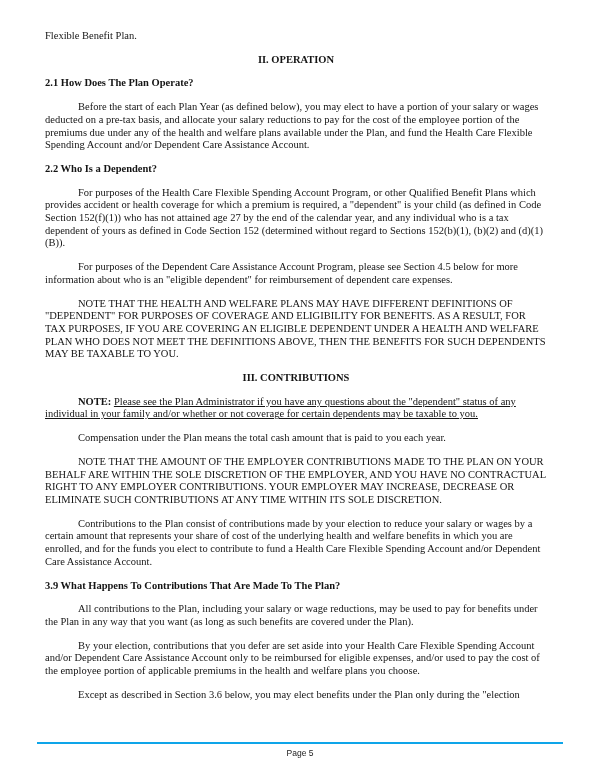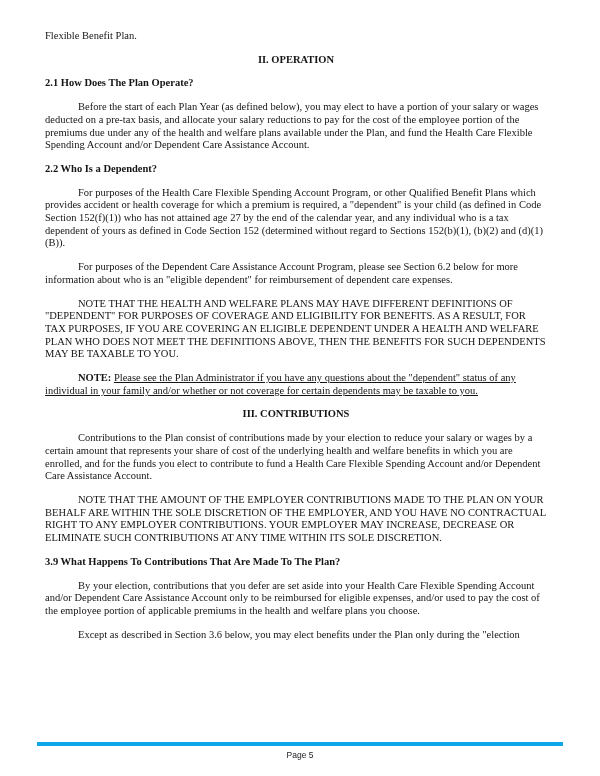--- a/index.html
+++ b/index.html
@@ -41,21 +41,21 @@
     font-weight: bold;
   }
   .note-text {
     text-decoration: underline;
   }
   .footer {
     position: absolute;
     left: 37px;
     right: 37px;
     top: 742px;
-    border-top: 4px solid #0ea5e9;
+    border-top: 2px solid #0ea5e9;
     text-align: center;
     font-family: "Liberation Sans", "DejaVu Sans", sans-serif;
     font-size: 8.5px;
     padding-top: 3px;
     color: #222222;
   }
 </style>
 </head>
 <body>
 
@@ -66,37 +66,39 @@
   <p class="block center-heading">II. OPERATION</p>
 
   <p class="block q-heading">2.1 How Does The Plan Operate?</p>
 
   <p class="block para">Before the start of each Plan Year (as defined below), you may elect to have a portion of your salary or wages deducted on a pre-tax basis, and allocate your salary reductions to pay for the cost of the employee portion of the premiums due under any of the health and welfare plans available under the Plan, and fund the Health Care Flexible Spending Account and/or Dependent Care Assistance Account.</p>
 
   <p class="block q-heading">2.2 Who Is a Dependent?</p>
 
   <p class="block para">For purposes of the Health Care Flexible Spending Account Program, or other Qualified Benefit Plans which provides accident or health coverage for which a premium is required, a "dependent" is your child (as defined in Code Section 152(f)(1)) who has not attained age 27 by the end of the calendar year, and any individual who is a tax dependent of yours as defined in Code Section 152 (determined without regard to Sections 152(b)(1), (b)(2) and (d)(1)(B)).</p>
 
-  <p class="block para">For purposes of the Dependent Care Assistance Account Program, please see Section 6.2 below for more information about who is an "eligible dependent" for reimbursement of dependent care expenses.</p>
+  <p class="block para">For purposes of the Dependent Care Assistance Account Program, please see Section 4.5 below for more information about who is an "eligible dependent" for reimbursement of dependent care expenses.</p>
 
   <p class="block para">NOTE THAT THE HEALTH AND WELFARE PLANS MAY HAVE DIFFERENT DEFINITIONS OF "DEPENDENT" FOR PURPOSES OF COVERAGE AND ELIGIBILITY FOR BENEFITS. AS A RESULT, FOR TAX PURPOSES, IF YOU ARE COVERING AN ELIGIBLE DEPENDENT UNDER A HEALTH AND WELFARE PLAN WHO DOES NOT MEET THE DEFINITIONS ABOVE, THEN THE BENEFITS FOR SUCH DEPENDENTS MAY BE TAXABLE TO YOU.</p>
 
+  <p class="block center-heading">III. CONTRIBUTIONS</p>
+
   <p class="block para"><span class="note-label">NOTE:</span> <span class="note-text">Please see the Plan Administrator if you have any questions about the "dependent" status of any individual in your family and/or whether or not coverage for certain dependents may be taxable to you.</span></p>
 
-  <p class="block center-heading">III. CONTRIBUTIONS</p>
+
+  <p class="block para">Compensation under the Plan means the total cash amount that is paid to you each year.</p>
 
 
-
+  <p class="block para">NOTE THAT THE AMOUNT OF THE EMPLOYER CONTRIBUTIONS MADE TO THE PLAN ON YOUR BEHALF ARE WITHIN THE SOLE DISCRETION OF THE EMPLOYER, AND YOU HAVE NO CONTRACTUAL RIGHT TO ANY EMPLOYER CONTRIBUTIONS. YOUR EMPLOYER MAY INCREASE, DECREASE OR ELIMINATE SUCH CONTRIBUTIONS AT ANY TIME WITHIN ITS SOLE DISCRETION.</p>
 
   <p class="block para">Contributions to the Plan consist of contributions made by your election to reduce your salary or wages by a certain amount that represents your share of cost of the underlying health and welfare benefits in which you are enrolled, and for the funds you elect to contribute to fund a Health Care Flexible Spending Account and/or Dependent Care Assistance Account.</p>
 
-  <p class="block para">NOTE THAT THE AMOUNT OF THE EMPLOYER CONTRIBUTIONS MADE TO THE PLAN ON YOUR BEHALF ARE WITHIN THE SOLE DISCRETION OF THE EMPLOYER, AND YOU HAVE NO CONTRACTUAL RIGHT TO ANY EMPLOYER CONTRIBUTIONS. YOUR EMPLOYER MAY INCREASE, DECREASE OR ELIMINATE SUCH CONTRIBUTIONS AT ANY TIME WITHIN ITS SOLE DISCRETION.</p>
-
   <p class="block q-heading">3.9 What Happens To Contributions That Are Made To The Plan?</p>
 
+  <p class="block para">All contributions to the Plan, including your salary or wage reductions, may be used to pay for benefits under the Plan in any way that you want (as long as such benefits are covered under the Plan).</p>
 
   <p class="block para">By your election, contributions that you defer are set aside into your Health Care Flexible Spending Account and/or Dependent Care Assistance Account only to be reimbursed for eligible expenses, and/or used to pay the cost of the employee portion of applicable premiums in the health and welfare plans you choose.</p>
 
 
   <p class="block para">Except as described in Section 3.6 below, you may elect benefits under the Plan only during the "election</p>
 
   <div class="footer">
     <span>Page 5</span>
   </div>
 

